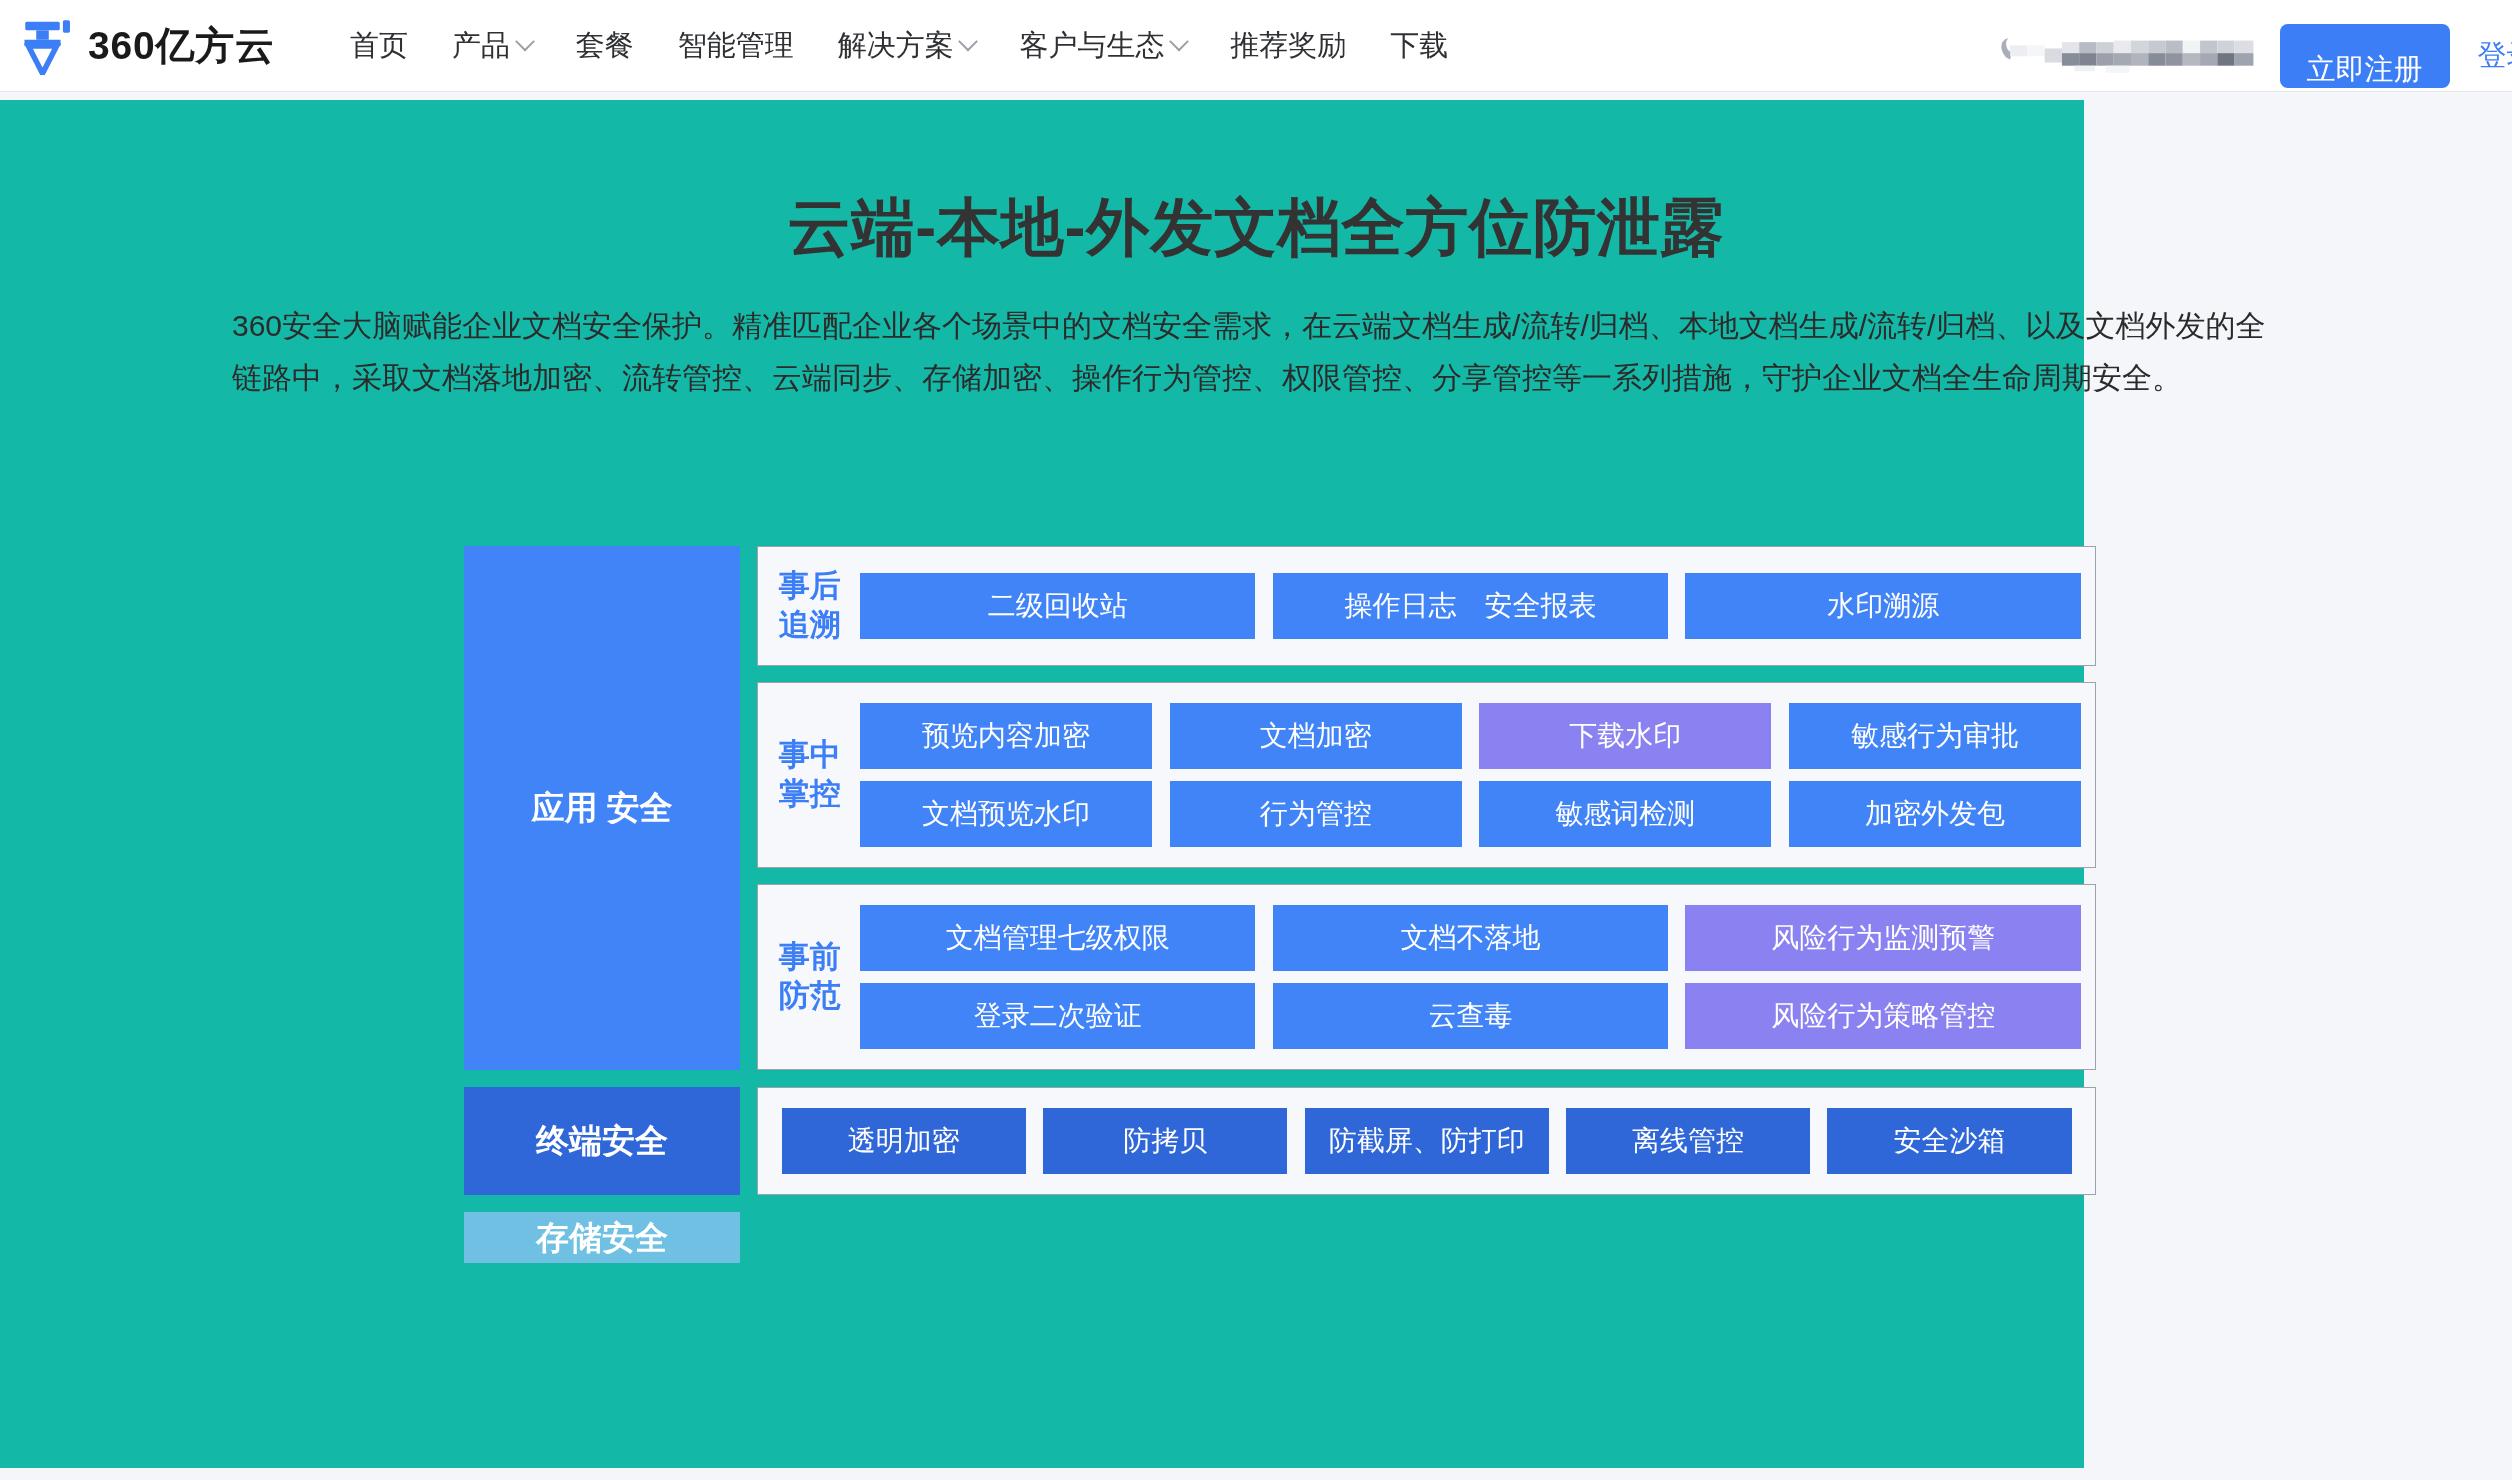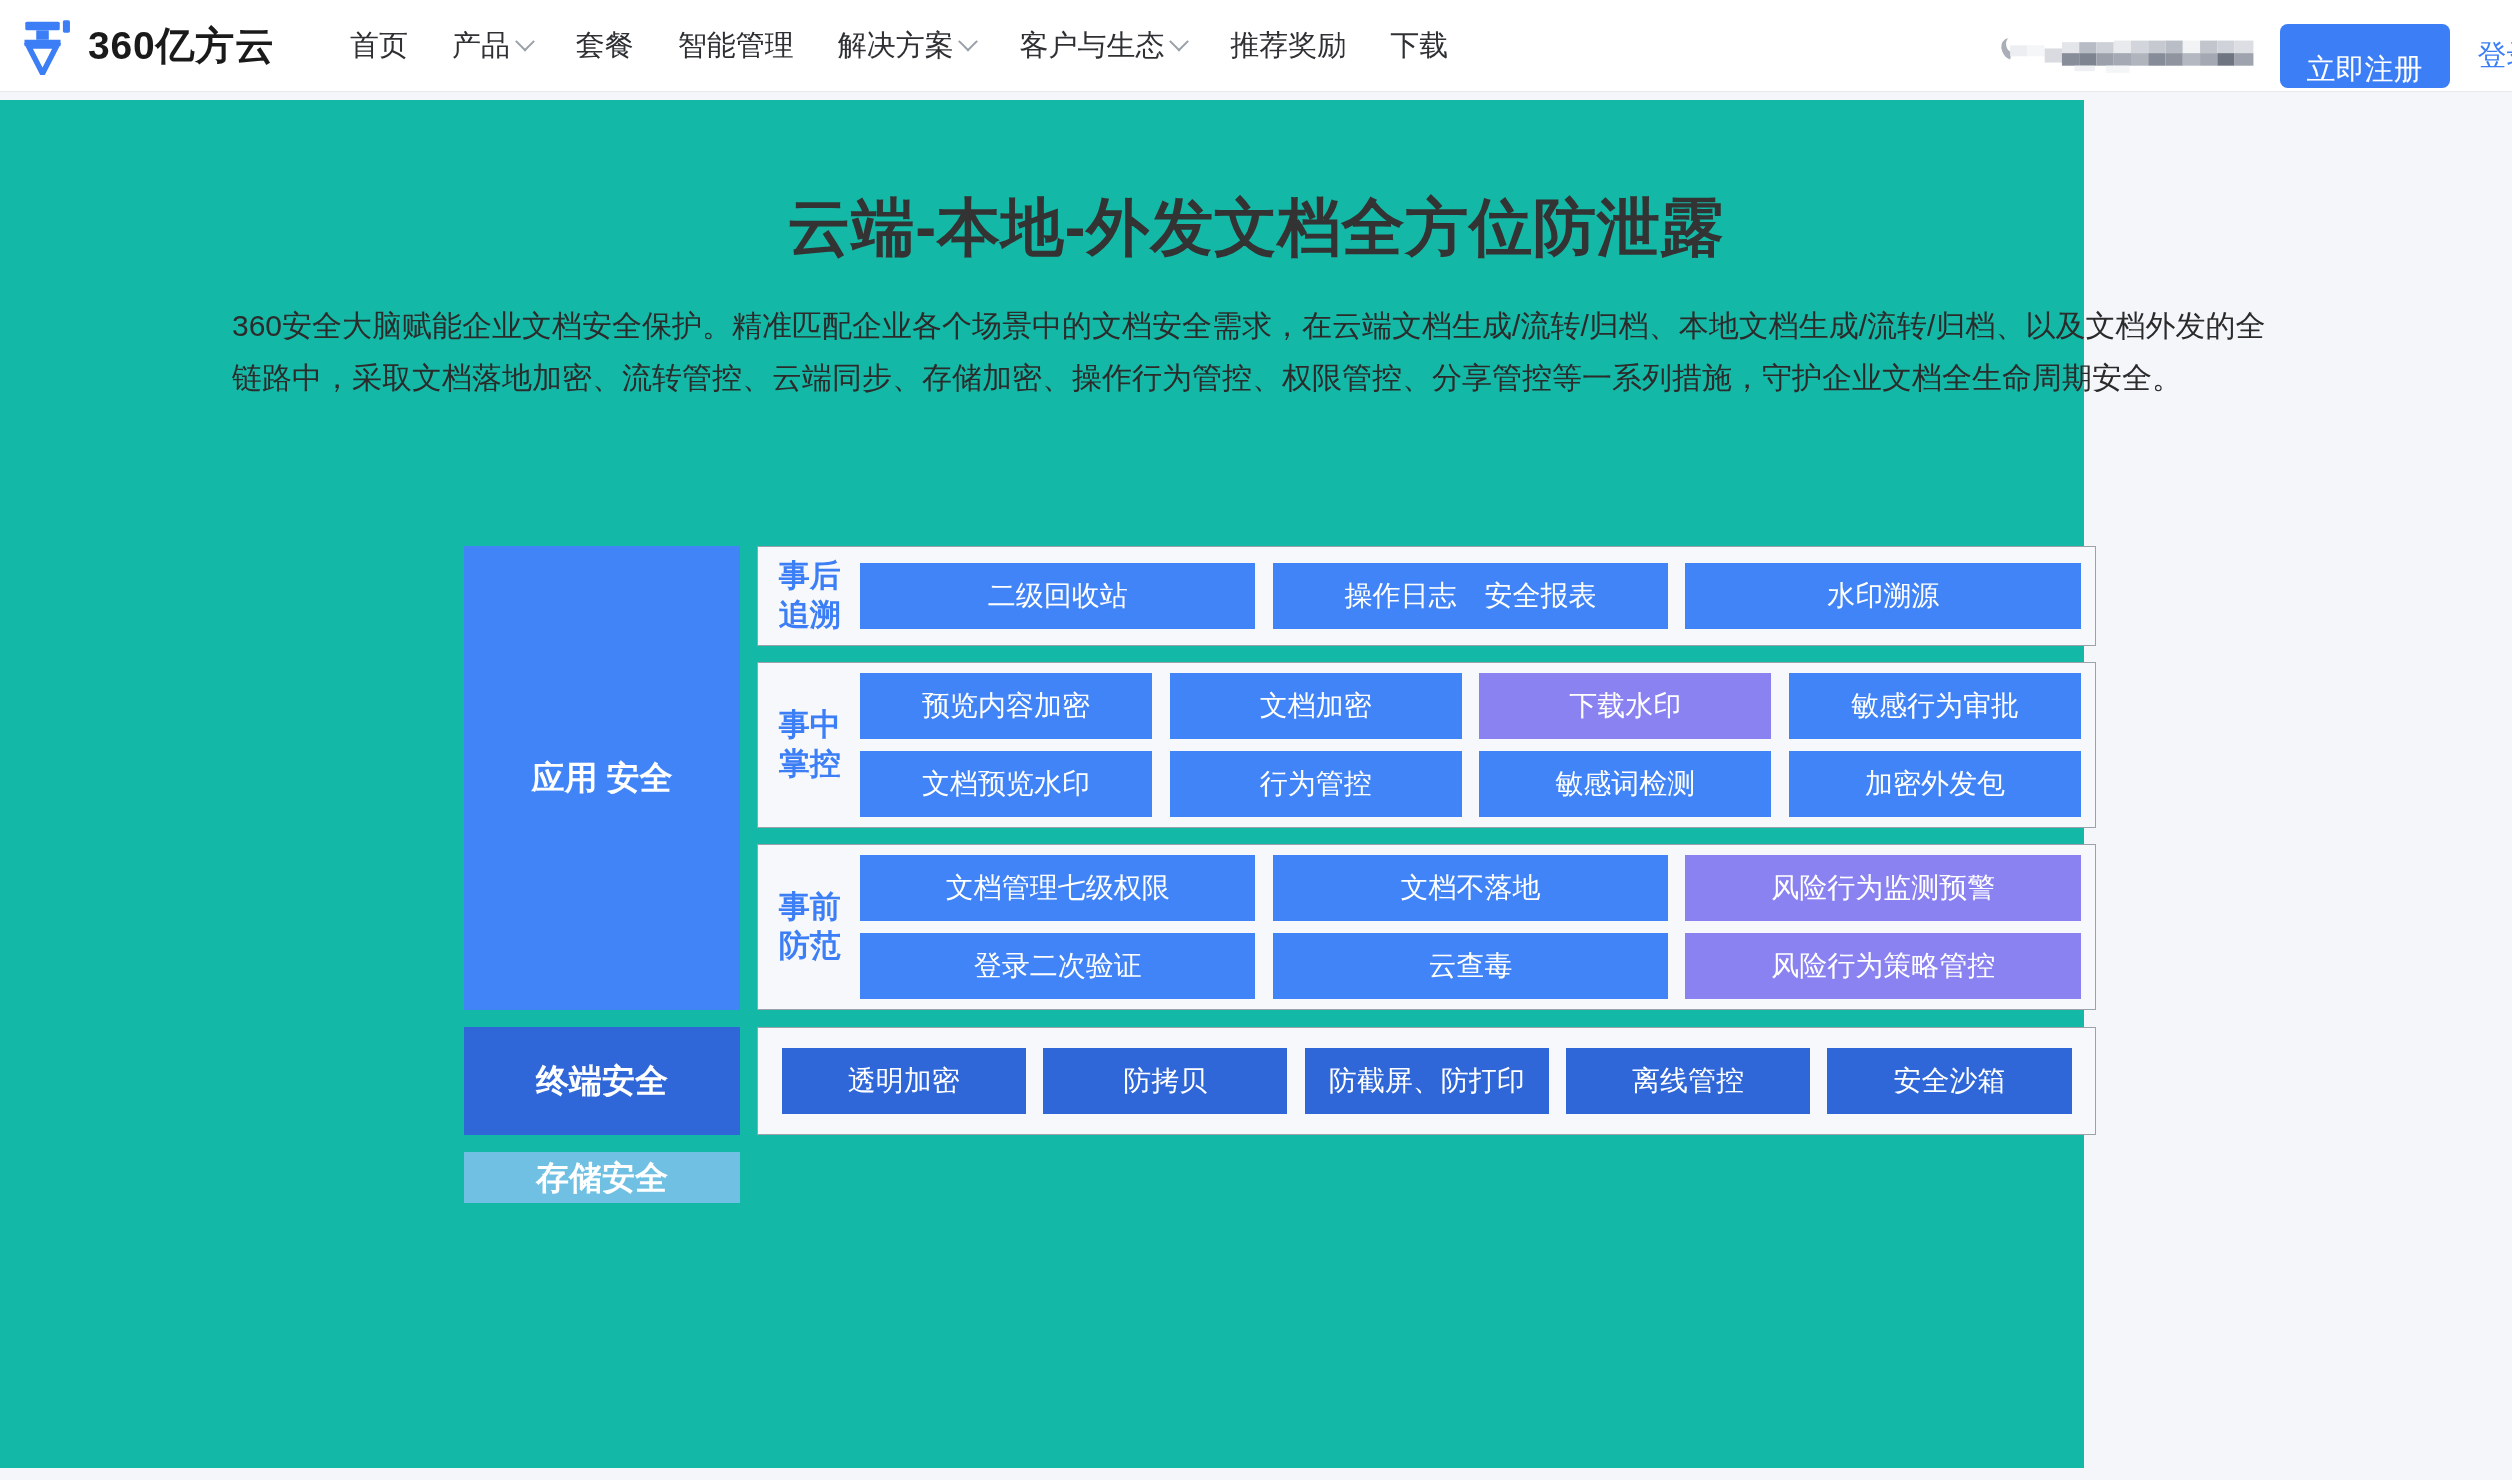--- a/index.html
+++ b/index.html
@@ -165,21 +165,21 @@
     display: flex;
     flex-direction: column;
     gap: 16.5px;
   }
 
   .group {
     border: 1.6px solid #9da2aa;
     background: #f7f8fb;
     display: flex;
     align-items: center;
-    padding: 10px 14px;
+    padding: 20px 14px;
   }
   .group-label {
     flex: 0 0 75px;
     color: #3c7ef5;
     font-size: 31px;
     font-weight: 700;
     line-height: 1.25;
     text-align: center;
     white-space: pre-line;
     margin-right: 12.6px;

